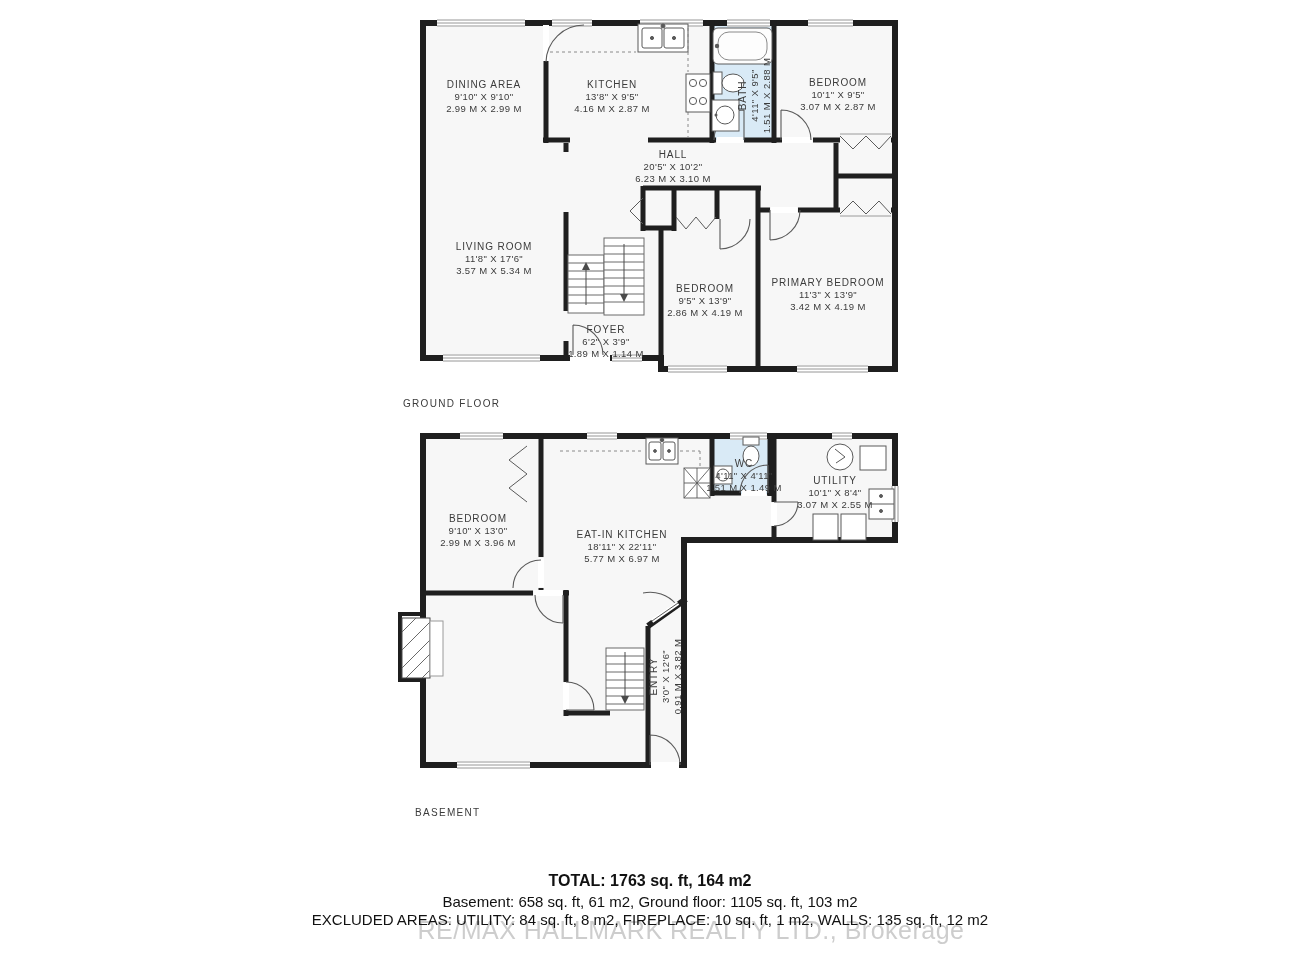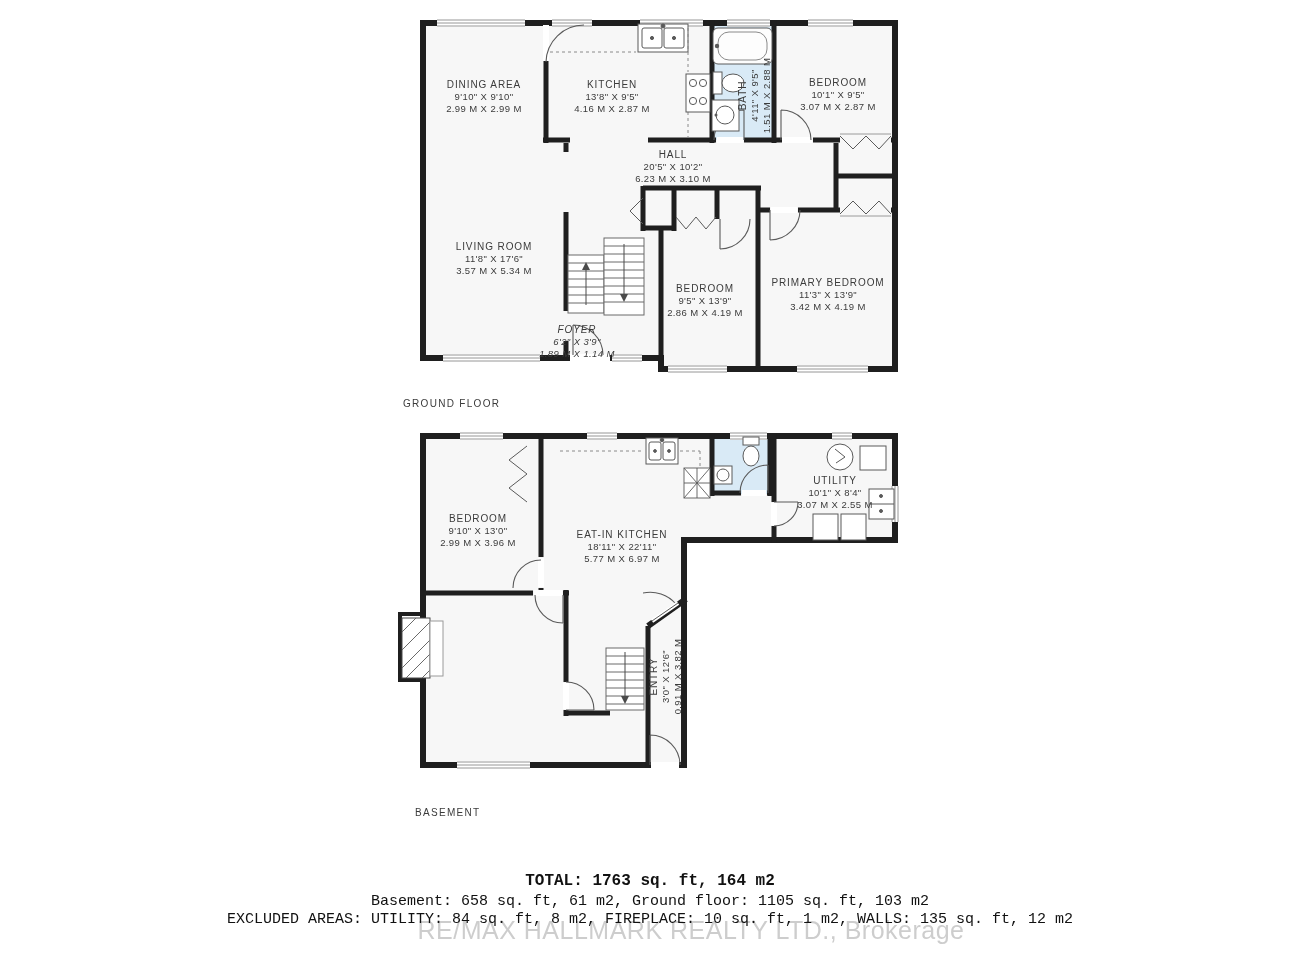--- a/index.html
+++ b/index.html
@@ -4,21 +4,21 @@
 <style>
   html,body{margin:0;padding:0;background:#ffffff;}
   #canvas{position:relative;width:1300px;height:975px;background:#ffffff;overflow:hidden;
           font-family:"Liberation Sans", sans-serif;}
   svg{position:absolute;}
   .room-label{position:absolute;width:150px;text-align:center;color:#3b3b3b;pointer-events:none;}
   .rl-name{display:block;font-size:10px;letter-spacing:0.9px;line-height:12px;font-weight:500;}
   .rl-dim{display:block;font-size:9.5px;letter-spacing:0.4px;line-height:11.5px;}
   .room-label.vertical{transform:rotate(-90deg);}
   .floor-label{position:absolute;font-size:10px;letter-spacing:1.3px;color:#3b3b3b;font-weight:500;margin-top:8px;}
-  .summary{position:absolute;left:0;width:100%;text-align:center;color:#111;font-family:Liberation Mono, monospace;}
+  .summary{position:absolute;left:0;width:100%;text-align:center;color:#111;}
   .sum-total{top:872px;font-size:16px;font-weight:bold;}
   .sum-floors{top:893px;font-size:15px;}
   .sum-excluded{top:911px;font-size:15px;z-index:2;}
   .watermark{position:absolute;left:0;top:916px;width:100%;text-align:center;font-size:25px;
              color:#bdbdbd;opacity:0.75;letter-spacing:0.5px;z-index:1;padding-left:41px;}
   .disclaimer{top:948px;font-size:10px;letter-spacing:0.2px;color:#2e2e2e;}
 </style>
 </head>
 <body>
 
@@ -291,37 +291,42 @@
   <div class="room-label" style="left:630px;top:283px;">
     <span class="rl-name">BEDROOM</span>
     <span class="rl-dim">9'5" X 13'9"</span>
     <span class="rl-dim">2.86 M X 4.19 M</span>
   </div>
   <div class="room-label" style="left:753px;top:277px;">
     <span class="rl-name">PRIMARY BEDROOM</span>
     <span class="rl-dim">11'3" X 13'9"</span>
     <span class="rl-dim">3.42 M X 4.19 M</span>
   </div>
-  <div class="room-label" style="left:502px;top:324px;font-style:italic;">
+  <div class="room-label" style="left:531px;top:324px;">
     <span class="rl-name">FOYER</span>
     <span class="rl-dim">6'2" X 3'9"</span>
     <span class="rl-dim">1.89 M X 1.14 M</span>
   </div>
   <div class="floor-label" style="left:403px;top:390px;">GROUND FLOOR</div>
 
   <div class="room-label" style="left:403px;top:513px;">
     <span class="rl-name">BEDROOM</span>
     <span class="rl-dim">9'10" X 13'0"</span>
     <span class="rl-dim">2.99 M X 3.96 M</span>
   </div>
   <div class="room-label" style="left:547px;top:529px;">
     <span class="rl-name">EAT-IN KITCHEN</span>
     <span class="rl-dim">18'11" X 22'11"</span>
     <span class="rl-dim">5.77 M X 6.97 M</span>
   </div>
+  <div class="room-label" style="left:669px;top:458px;">
+    <span class="rl-name">WC</span>
+    <span class="rl-dim">4'11" X 4'11"</span>
+    <span class="rl-dim">1.51 M X 1.49 M</span>
+  </div>
   <div class="room-label" style="left:760px;top:475px;">
     <span class="rl-name">UTILITY</span>
     <span class="rl-dim">10'1" X 8'4"</span>
     <span class="rl-dim">3.07 M X 2.55 M</span>
   </div>
   <div class="room-label vertical" style="left:590px;top:659px;">
     <span class="rl-name">ENTRY</span>
     <span class="rl-dim">3'0" X 12'6"</span>
     <span class="rl-dim">0.91 M X 3.82 M</span>
   </div>

